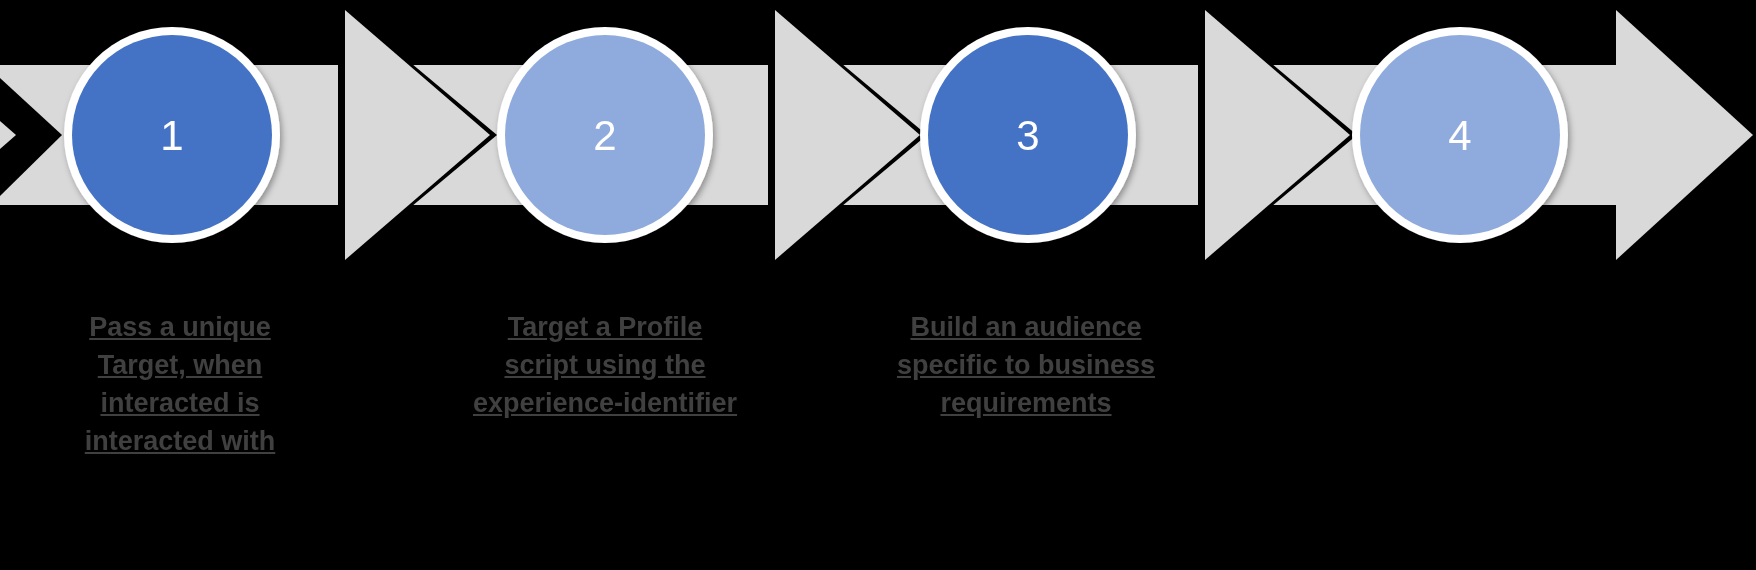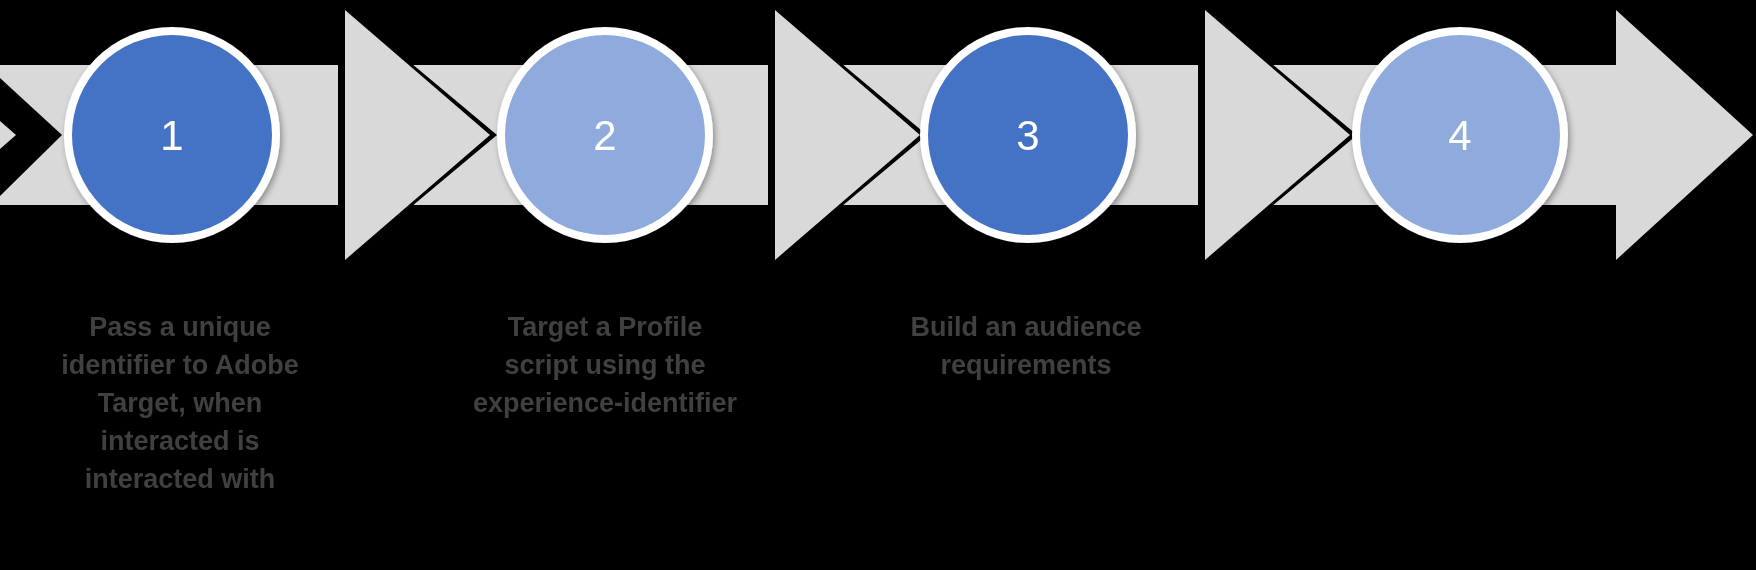--- a/index.html
+++ b/index.html
@@ -22,20 +22,21 @@
   .step-text {
     position: absolute;
     top: 308px;
     width: 280px;
     text-align: center;
     color: #404040;
     font-family: "Liberation Sans", sans-serif;
     font-size: 27px;
     line-height: 38px;
     font-weight: 600;
+    text-decoration: underline;
   }
   .step-text .line { display: block; white-space: nowrap; }
   #text-1 { left: 40px; }
   #text-2 { left: 465px; }
   #text-3 { left: 886px; }
   #text-4 { left: 1320px; }
 </style>
 </head>
 <body>
 
@@ -85,31 +86,31 @@
 
     <g>
       <circle cx="1460" cy="135" r="108" fill="#ffffff" filter="url(#ds)"></circle>
       <circle cx="1460" cy="135" r="100" fill="#8faadc"></circle>
       <text x="1460" y="150" class="step-number">4</text>
     </g>
   </svg>
 
   <div id="text-1" class="step-text">
     <span class="line">Pass a unique</span>
-    <span class="line">identifier to Adobe</span>
     <span class="line">Target, when</span>
     <span class="line">interacted is</span>
     <span class="line">interacted with</span>
   </div>
 
   <div id="text-2" class="step-text">
     <span class="line">Target a Profile</span>
     <span class="line">script using the</span>
     <span class="line">experience-identifier</span>
   </div>
 
   <div id="text-3" class="step-text">
     <span class="line">Build an audience</span>
+    <span class="line">specific to business</span>
     <span class="line">requirements</span>
   </div>
 
 
 </div>
 
 </body></html>

